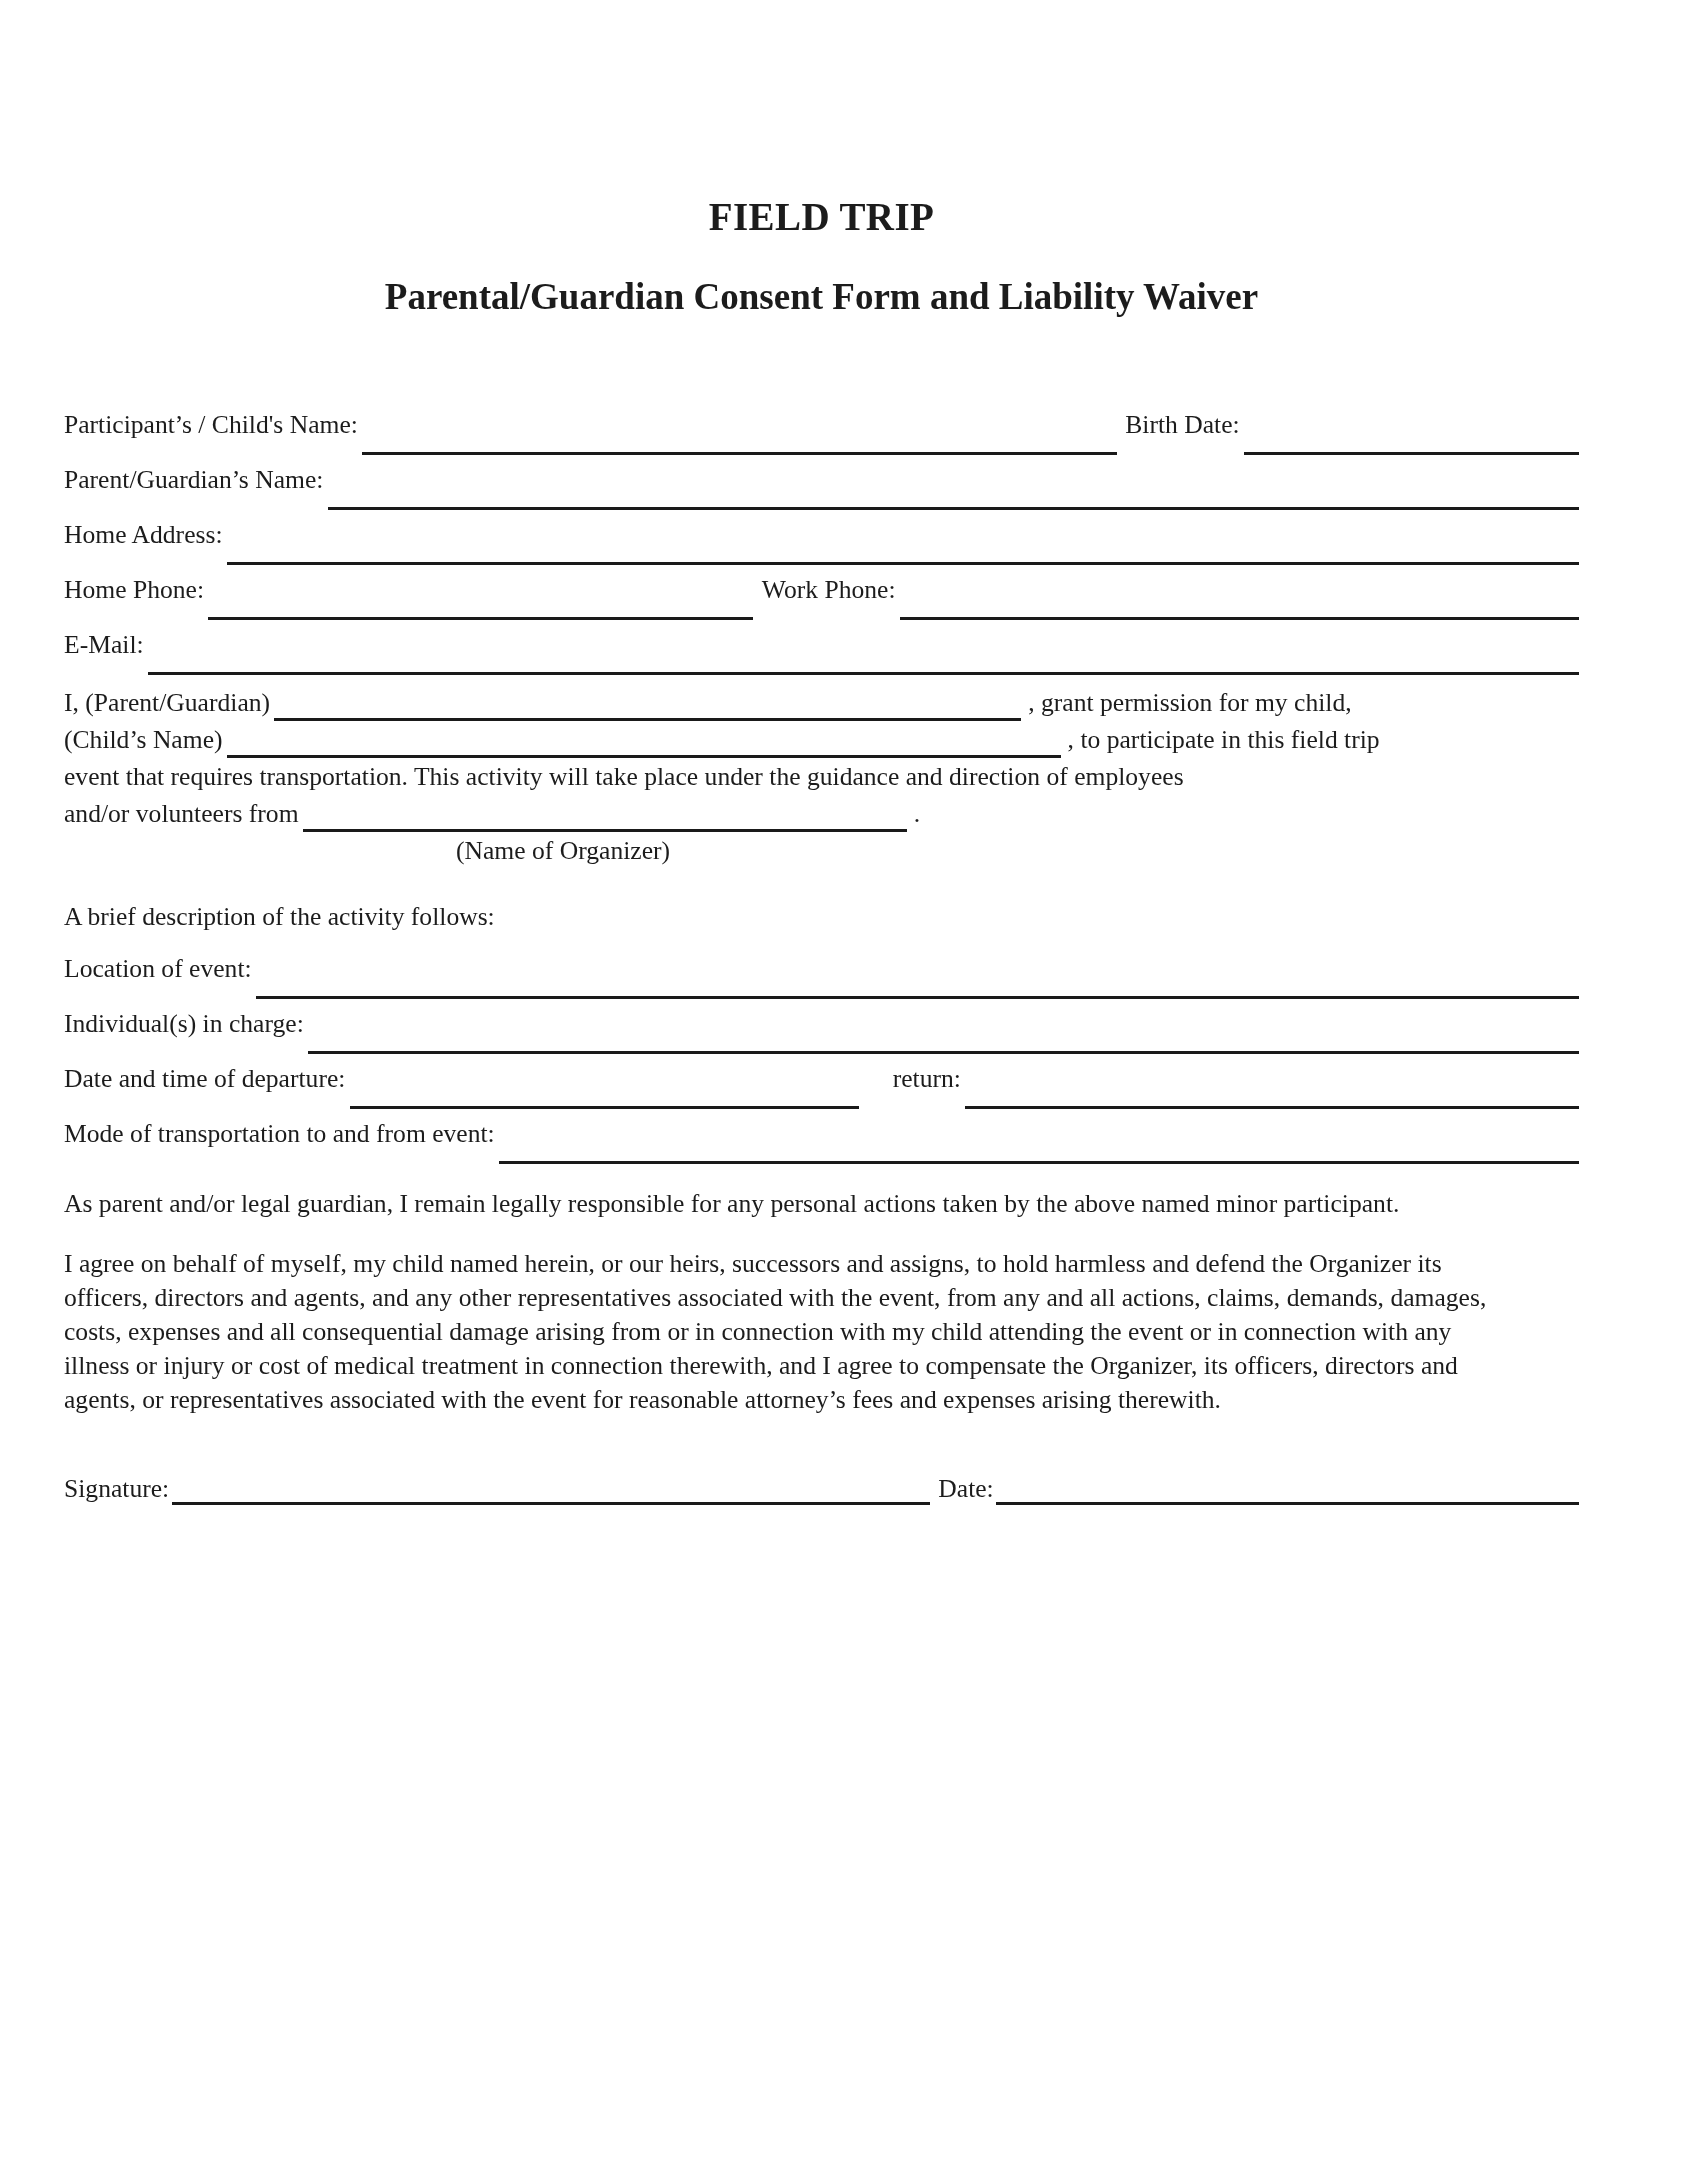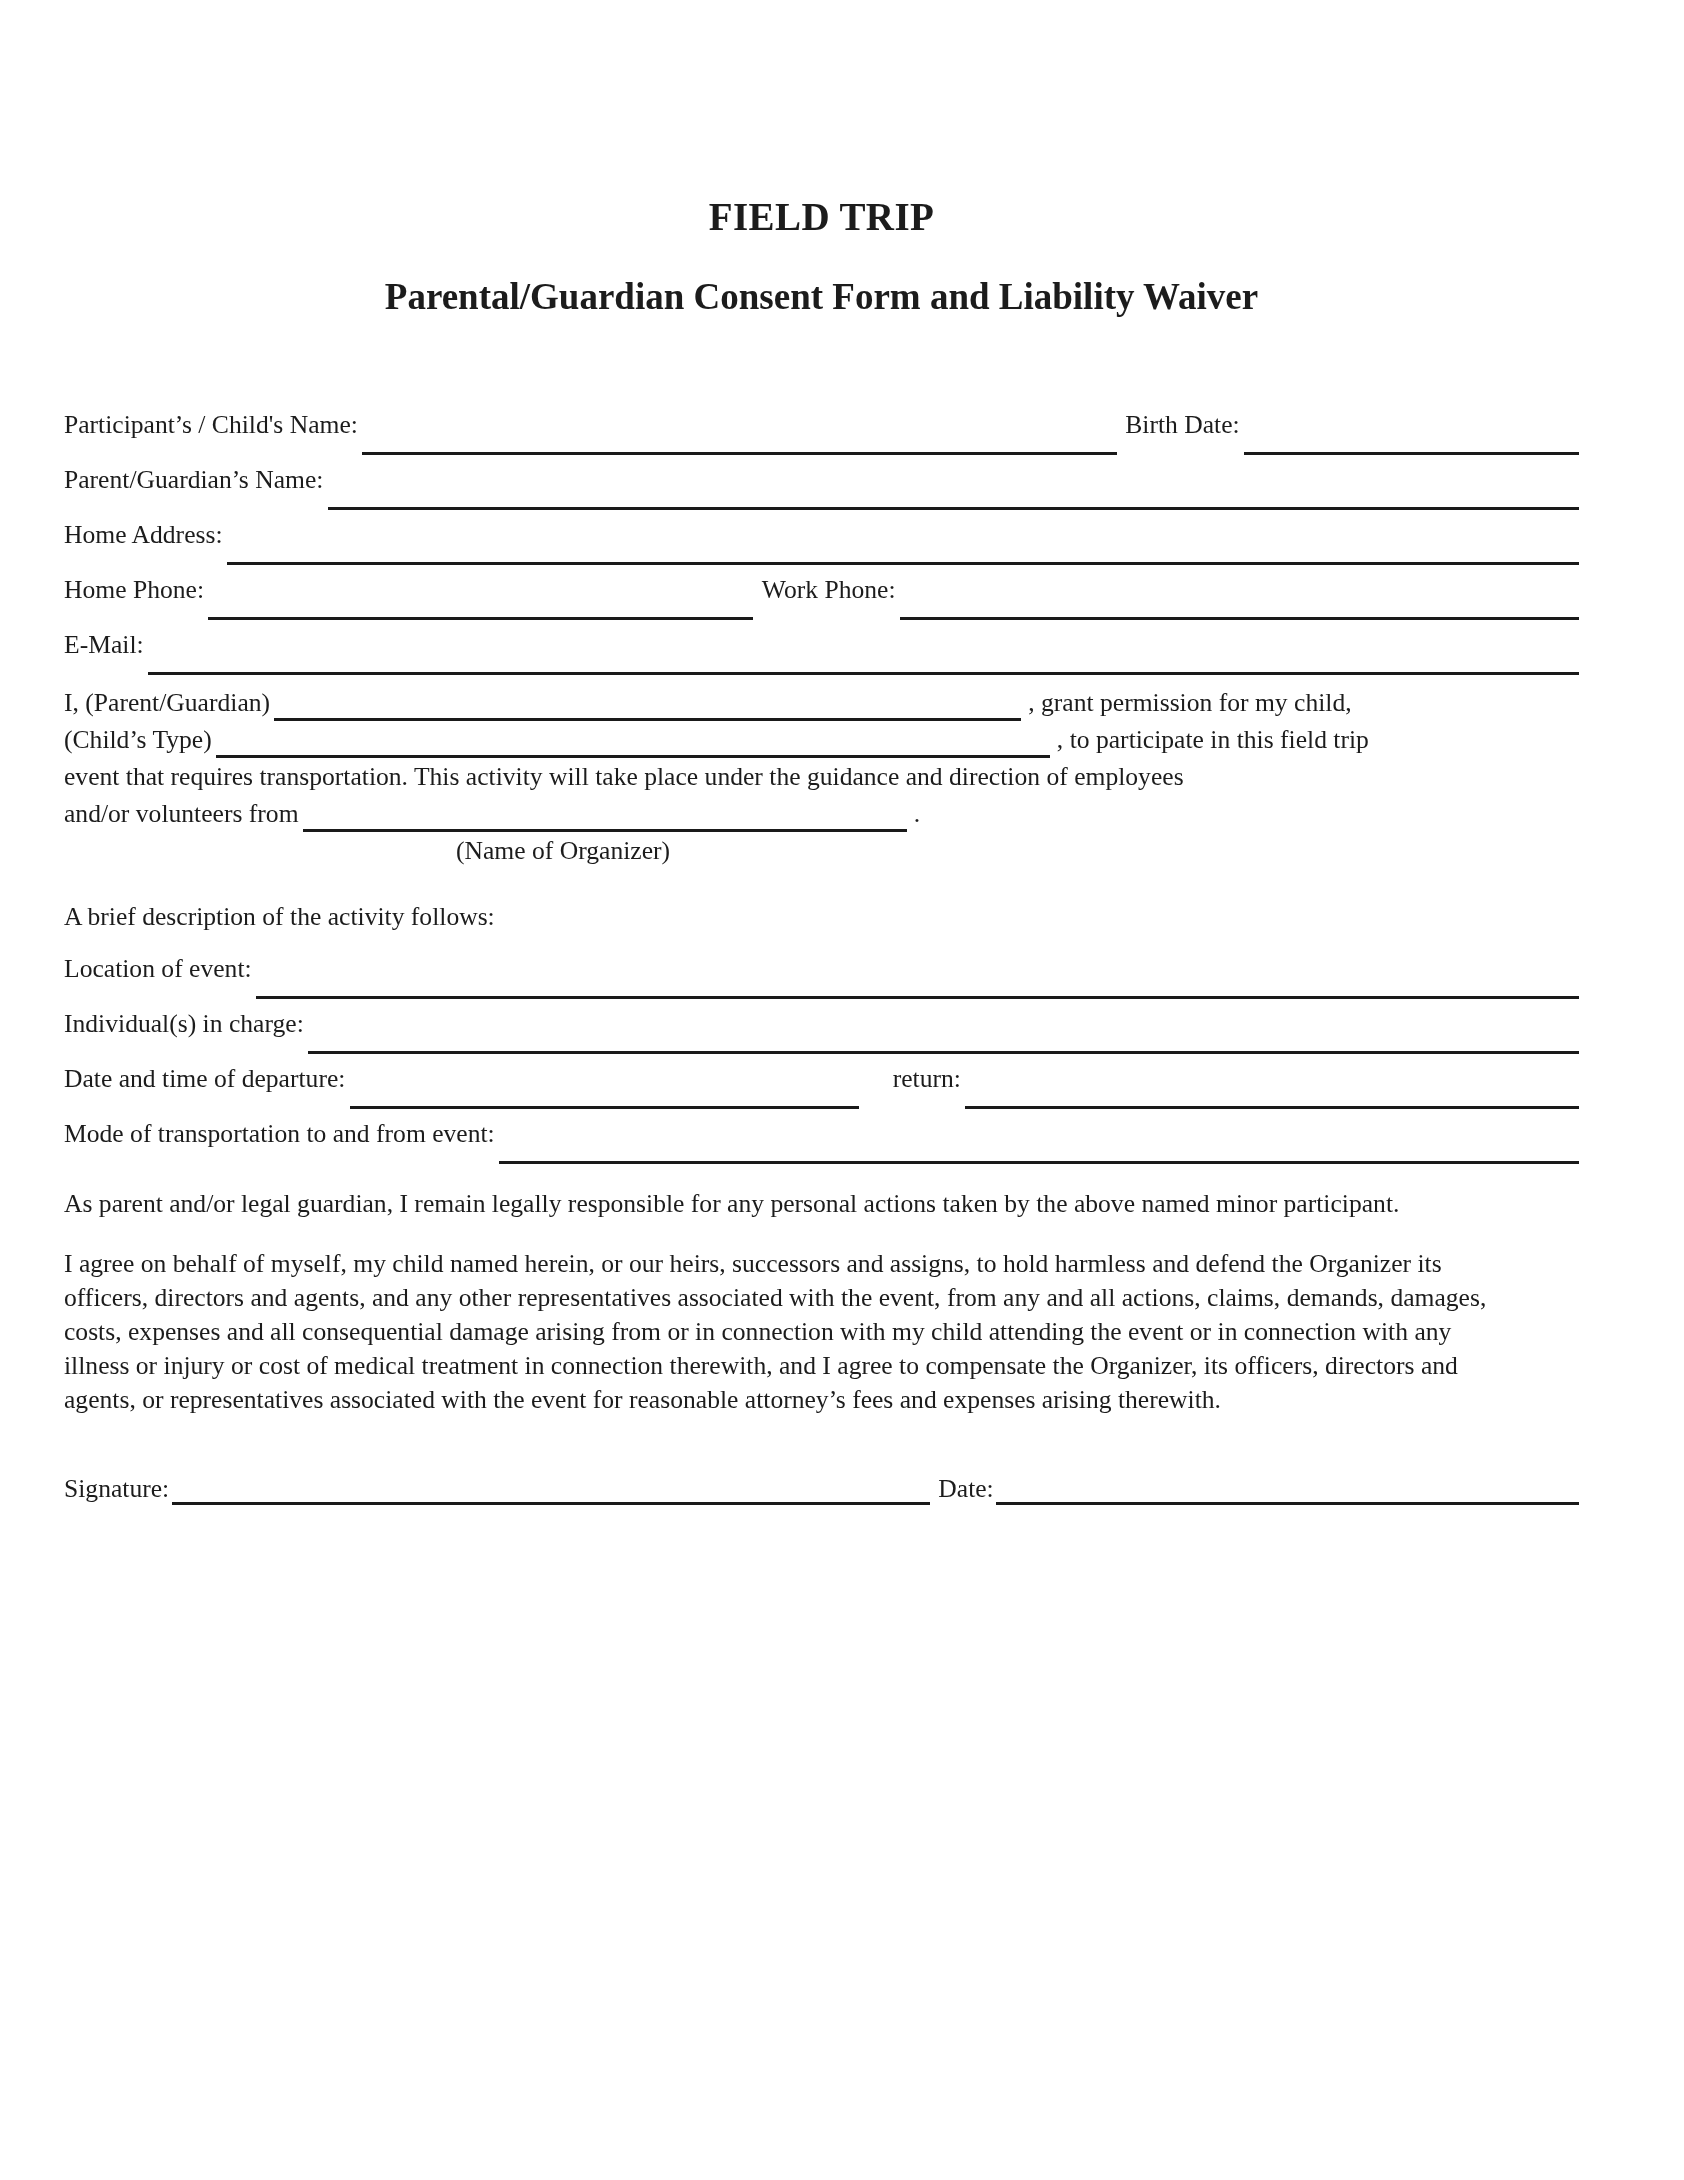--- a/index.html
+++ b/index.html
@@ -135,21 +135,21 @@
 
   </div>
 
   <div class="permission">
     <div class="pline">
       <span>I, (Parent/Guardian)</span>
       <span class="blank w-parentinline"></span>
       <span>, grant permission for my child,</span>
     </div>
     <div class="pline">
-      <span>(Child’s Type)</span>
+      <span>(Child’s Name)</span>
       <span class="blank w-childinline"></span>
       <span>, to participate in this field trip</span>
     </div>
     <div class="pline">
       <span>event that requires transportation. This activity will take place under the guidance and direction of employees</span>
     </div>
     <div class="pline">
       <span>and/or volunteers from</span>
       <span class="blank w-organizer"></span>
       <span>.</span>

